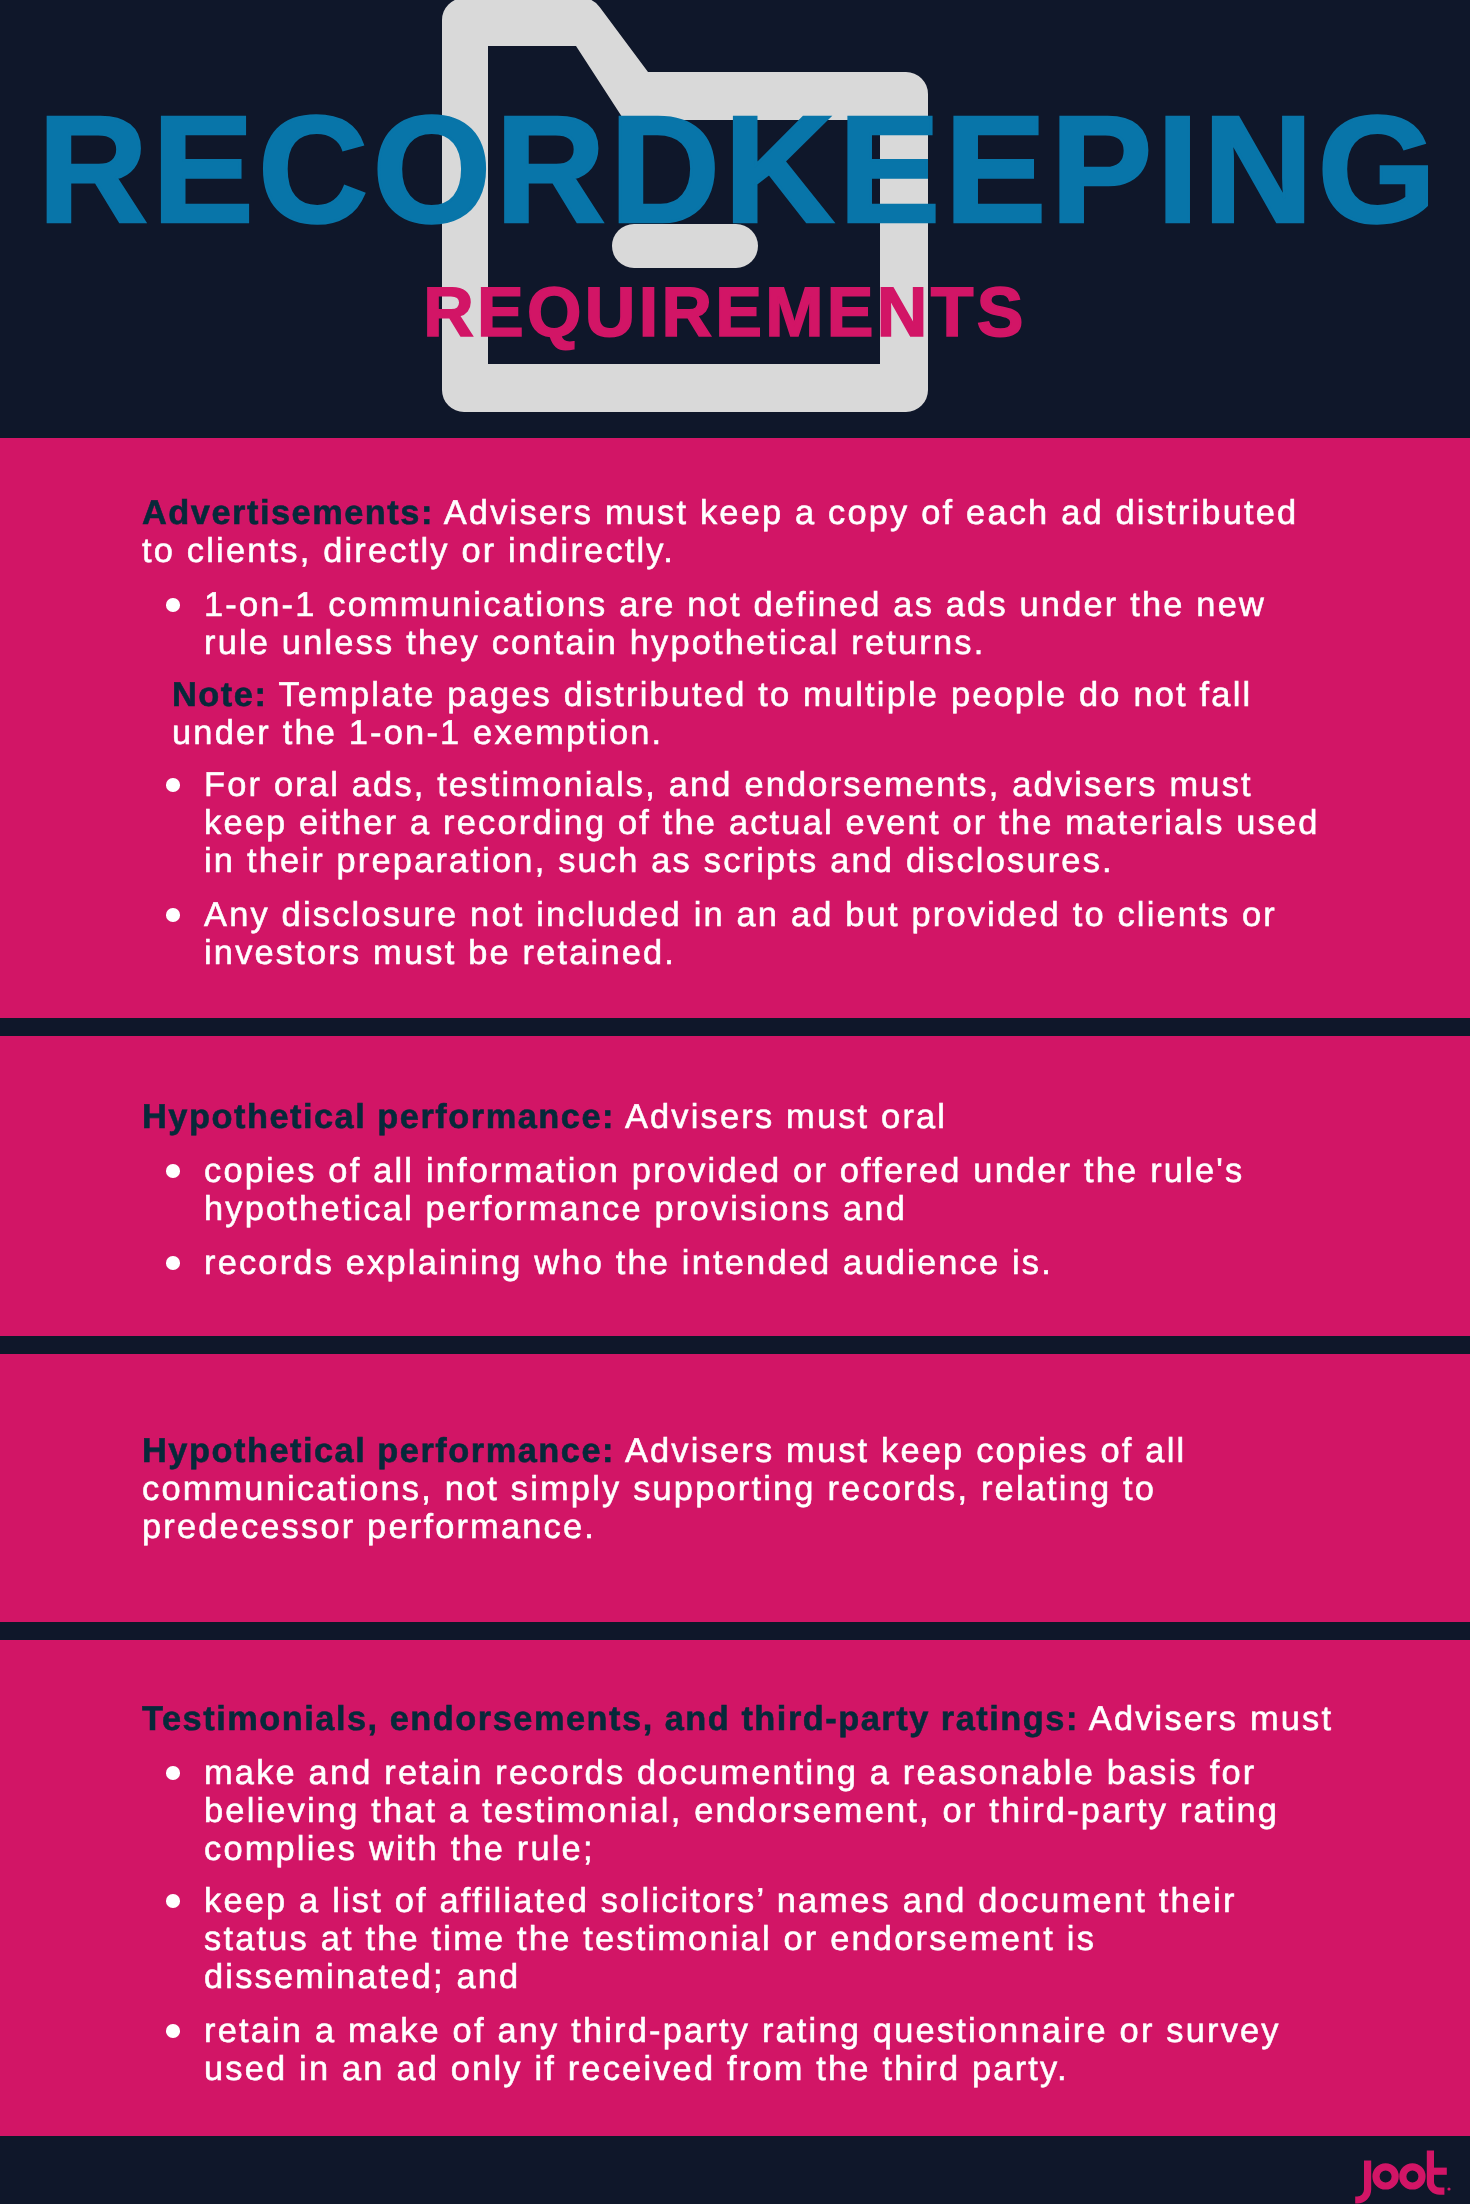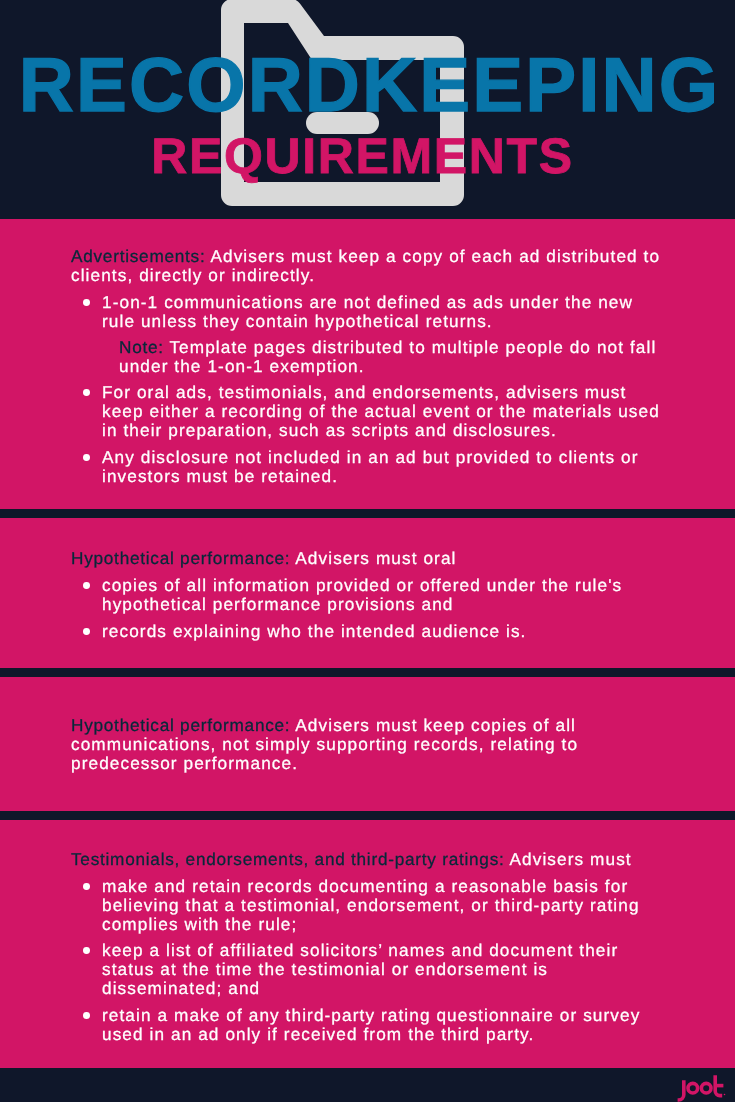--- a/index.html
+++ b/index.html
@@ -7,35 +7,35 @@
        -webkit-font-smoothing:antialiased;text-rendering:geometricPrecision;overflow:hidden;}
   .page{position:relative;width:735px;height:1102px;background:#0f172a;overflow:hidden;}
 
   
   .header{position:absolute;left:0;top:0;width:735px;height:219px;}
   .folder-icon{position:absolute;left:214px;top:-4px;width:250px;height:215px;}
   .title{position:absolute;left:0;top:48px;width:735px;text-align:center;
          font-size:76.3px;font-weight:700;letter-spacing:2.1px;padding-left:4px;box-sizing:border-box;color:#0875a9;
          line-height:76px;-webkit-text-stroke:1.3px #0875a9;}
   .subtitle{position:absolute;left:0;top:136px;width:735px;text-align:center;
-            font-size:50px;font-weight:700;letter-spacing:1.65px;padding-right:10px;box-sizing:border-box;color:#d21566;
+            font-size:35px;font-weight:700;letter-spacing:1.65px;padding-right:10px;box-sizing:border-box;color:#d21566;
             line-height:41px;-webkit-text-stroke:0.8px #d21566;}
 
   
   .sect{position:absolute;left:0;width:735px;background:#d21566;}
   .s1{top:219px;height:289.5px;}
   .s2{top:518px;height:149.5px;}
   .s3{top:677px;height:133.5px;}
   .s4{top:820px;height:247.5px;}
 
   .body-txt{position:absolute;color:#ffffff;font-size:17.2px;line-height:19.1px;
             font-weight:400;letter-spacing:1.1px;
             -webkit-text-stroke:0.28px currentColor;}
   .lead{left:71px;width:594px;}
-  b.k{color:#07293a;font-weight:400;letter-spacing:0.75px;}
+  b.k{color:#07293a;font-weight:700;letter-spacing:0.75px;}
 
   ul.bl{list-style:none;margin:0;padding:0;}
   ul.bl li{position:relative;padding-left:31px;margin:0;}
   ul.bl li::before{content:"";position:absolute;left:12.3px;top:6.3px;width:6.8px;height:6.8px;
                    border-radius:50%;background:#ffffff;}
   .note{position:relative;padding-left:31px;}
 
   
   .footer{position:absolute;left:0;top:0;width:735px;height:1102px;}
   .logo{position:absolute;left:670px;top:1068px;width:58px;height:35px;}
@@ -59,21 +59,21 @@
 
   <div class="sect s1">
     <div class="body-txt lead" style="top:27.7px;">
       <b class="k">Advertisements:</b><span> Advisers must keep a copy of each ad distributed to clients, directly or indirectly.</span>
     </div>
     <div class="body-txt" style="left:71px;top:74.1px;width:594px;">
       <ul class="bl">
         <li>1-on-1 communications are not defined as ads under the new rule unless they contain hypothetical returns.</li>
       </ul>
     </div>
-    <div class="body-txt" style="left:88px;top:118.5px;width:594px;">
+    <div class="body-txt" style="left:55px;top:118.5px;width:594px;">
       <div class="note"><b class="k">Note:</b><span> Template pages distributed to multiple people do not fall under the 1-on-1 exemption.</span></div>
     </div>
     <div class="body-txt" style="left:71px;top:163.9px;width:594px;">
       <ul class="bl">
         <li>For oral ads, testimonials, and endorsements, advisers must keep either a recording of the actual event or the materials used in their preparation, such as scripts and disclosures.</li>
       </ul>
     </div>
     <div class="body-txt" style="left:71px;top:228.8px;width:594px;">
       <ul class="bl">
         <li>Any disclosure not included in an ad but provided to clients or investors must be retained.</li>

